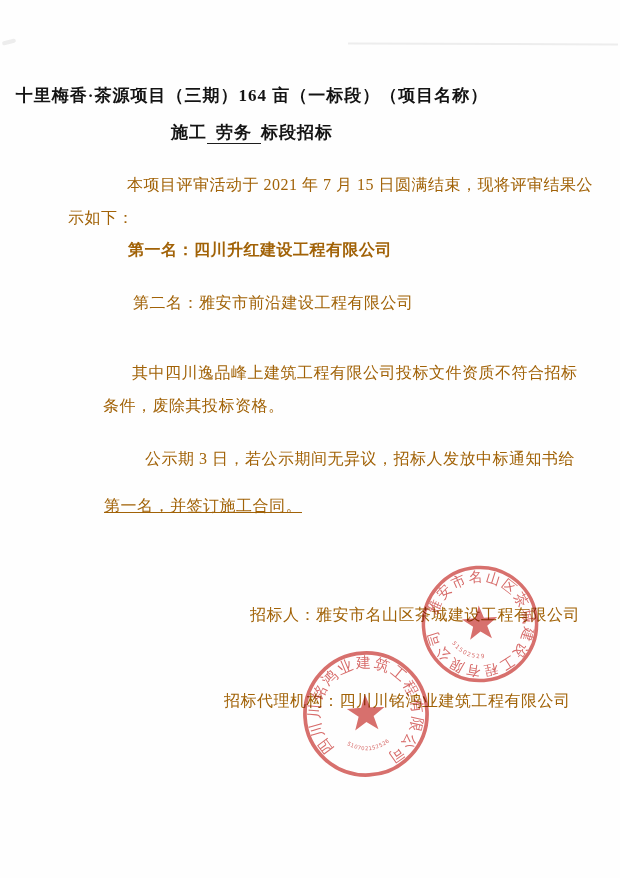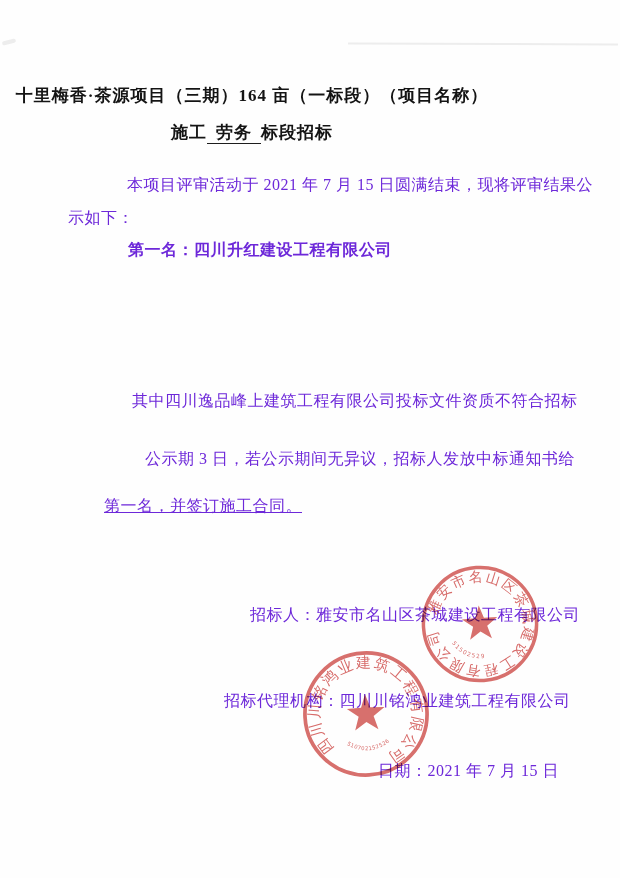--- a/index.html
+++ b/index.html
@@ -11,21 +11,21 @@
     overflow:hidden;
     font-family:"Liberation Serif","DejaVu Serif",serif;
     color:#1d1d1d;
   }
   .line{
     position:absolute;
     white-space:nowrap;
     font-size:16px;
     letter-spacing:0.5px;
     line-height:22px;
-    color:#6d28d9;
+    color:#a16207;
   }
   .title-line{
     position:absolute;
     left:0;width:504px;
     text-align:center;
     font-size:17px;
     font-weight:bold;
     letter-spacing:1px;
     line-height:24px;
     color:#141414;
@@ -55,29 +55,30 @@
 
   <div class="title-line" style="top:84px;">十里梅香·茶源项目（三期）164 亩（一标段）（项目名称）</div>
   <div class="title-line" style="top:121px;">
     <span>施工</span><span class="underlined">劳务</span><span>标段招标</span>
   </div>
 
   <div class="line" style="left:127px;top:174px;">本项目评审活动于 2021 年 7 月 15 日圆满结束，现将评审结果公</div>
   <div class="line" style="left:68px;top:207px;">示如下：</div>
 
   <div class="line" style="left:128px;top:239px;font-weight:bold;">第一名：四川升红建设工程有限公司</div>
+  <div class="line" style="left:133px;top:292px;">第二名：雅安市前沿建设工程有限公司</div>
 
-  <div class="line" style="left:132px;top:362px;margin-top:28px;">其中四川逸品峰上建筑工程有限公司投标文件资质不符合招标</div>
+  <div class="line" style="left:132px;top:362px;">其中四川逸品峰上建筑工程有限公司投标文件资质不符合招标</div>
+  <div class="line" style="left:103px;top:395px;">条件，废除其投标资格。</div>
 
   <div class="line" style="left:145px;top:448px;">公示期 3 日，若公示期间无异议，招标人发放中标通知书给</div>
   <div class="line" style="left:104px;top:495px;text-decoration:underline;">第一名，并签订施工合同。</div>
 
   <div class="line" style="left:243px;top:604px;margin-left:7px;">招标人：雅安市名山区茶城建设工程有限公司</div>
   <div class="line" style="left:224px;top:690px;">招标代理机构：四川川铭鸿业建筑工程有限公司</div>
-  <div class="line" style="left:378px;top:760px;">日期：2021 年 7 月 15 日</div>
 
   <div class="seal" style="left:418px;top:562px;width:124px;height:124px;transform:rotate(-4deg);">
     <svg width="124" height="124" viewBox="0 0 160 160">
       <circle cx="80" cy="80" r="73" fill="none" stroke="#d0504c" stroke-width="4.5"></circle>
       <polygon points="80,56 85.6,72.2 102.8,72.6 89.1,83 94.1,99.4 80,89.6 65.9,99.4 70.9,83 57.2,72.6 74.4,72.2" fill="#d0504c"></polygon>
       <defs>
         <path id="t-ring" d="M 25,65.2 A 57,57 0 0 1 135,94.8 A 57,57 0 0 1 25,65.2"></path>
         <path id="t-serial" d="M 41.9,102 A 44,44 0 0 0 83.8,123.8"></path>
       </defs>
       <text font-size="18" letter-spacing="2.8" fill="#cf4a48" font-family="Liberation Serif, DejaVu Serif, serif">

